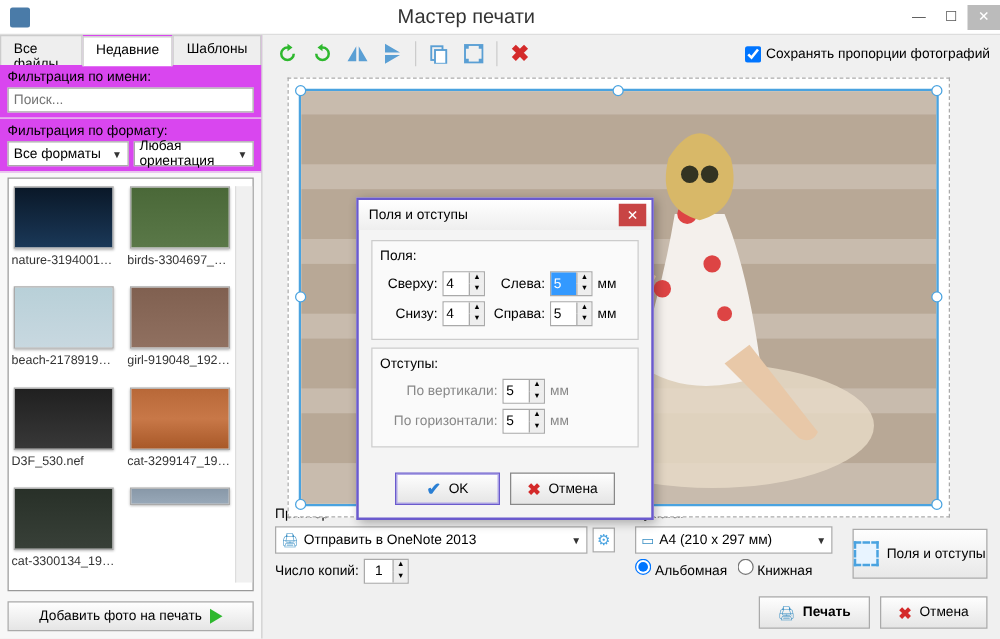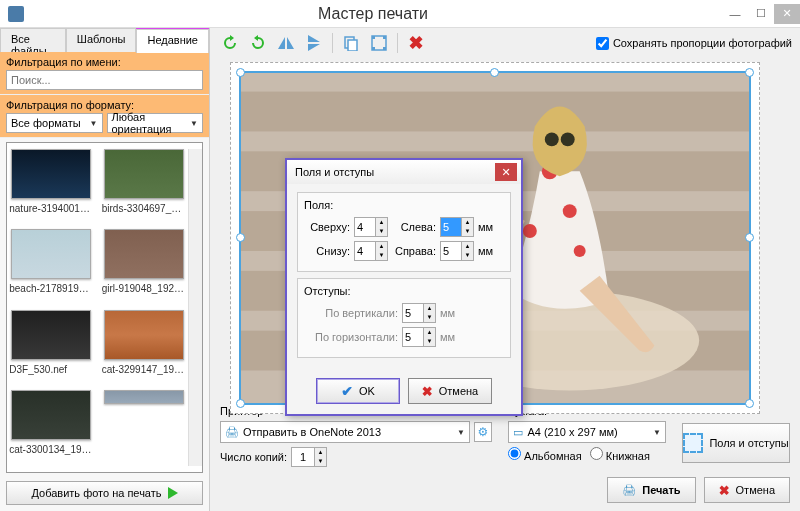--- a/index.html
+++ b/index.html
@@ -7,21 +7,21 @@
 .titlebar { height: 28px; background: #fff; display: flex; align-items: center; border-bottom: 1px solid #ddd; }
 .titlebar .app-icon { width: 16px; height: 16px; margin-left: 8px; background: #4a7ba8; border-radius: 2px; }
 .titlebar .title { flex: 1; text-align: center; color: #333; font-size: 16px; }
 .titlebar .win-btn { width: 26px; height: 20px; display: flex; align-items: center; justify-content: center; color: #555; cursor: pointer; }
 .titlebar .win-btn.close { background: #bbb; color: #fff; }
 .content { display: flex; height: calc(511px - 28px); }
 .sidebar { width: 222px; border-right: 1px solid #ccc; display: flex; flex-direction: column; background: #f7f7f7;}
 .tabs { display: flex; background: #d946ef; height: 24px; }
 .tab { padding: 4px 10px; border: 1px solid #ccc; border-bottom: none; background: #eee; cursor: pointer; font-size: 11px; }
 .tab.active { background: #fff; border-top: 1px solid #ccc; position: relative; top: 1px; }
-.filter-block { padding: 4px 6px; background: #fdba74; border-bottom: 1px solid #eee;}
+.filter-block { padding: 4px 6px; background: #d946ef; border-bottom: 1px solid #eee;}
 .filter-label { font-size: 11px; margin-bottom: 2px; display: block; }
 .filter-input { width: 100%; padding: 2px 4px; border: 1px solid #aaa; font-size: 11px; height: 20px; }
 .filter-row { display: flex; gap: 4px; }
 .filter-select { flex: 1; padding: 1px 2px; border: 1px solid #aaa; font-size: 11px; height: 20px; background: #fff; }
 .thumbs-wrap { flex: 1; overflow-y: auto; background: #fff; border: 1px solid #999; margin: 4px 6px; padding: 6px 0px; }
 .thumbs { display: flex; flex-wrap: wrap; gap: 4px; justify-content: space-around;}
 .thumb { width: 84px; }
 .thumb .img { width: 80px; height: 50px; border: 1px solid #aaa; box-shadow: 0 1px 2px rgba(0,0,0,0.3); margin: 0 auto 4px; }
 .thumb .cap { font-size: 10px; color: #333; white-space: nowrap; overflow: hidden; text-overflow: ellipsis; }
 .add-btn { margin: 4px 6px 6px; padding: 5px; border: 1px solid #aaa; background: linear-gradient(#fefefe,#e5e5e5); cursor: pointer; display: flex; align-items: flex-start; justify-content: center; gap: 6px; }
@@ -94,22 +94,22 @@
   <div class="title">Мастер печати</div>
   <div class="win-btn">—</div>
   <div class="win-btn">☐</div>
   <div class="win-btn close">✕</div>
 </div>
 
 <div class="content">
   <div class="sidebar">
     <div class="tabs">
       <div class="tab">Все файлы</div>
+      <div class="tab active">Недавние</div>
       <div class="tab">Шаблоны</div>
-      <div class="tab active">Недавние</div>
     </div>
     <div class="filter-block">
       <span class="filter-label">Фильтрация по имени:</span>
       <input class="filter-input" placeholder="Поиск..." style="">
     </div>
     <div class="filter-block">
       <span class="filter-label">Фильтрация по формату:</span>
       <div class="filter-row">
         <div class="filter-select" style="display:flex;align-items:center;padding:0 4px;">
             <span>Все форматы</span>

